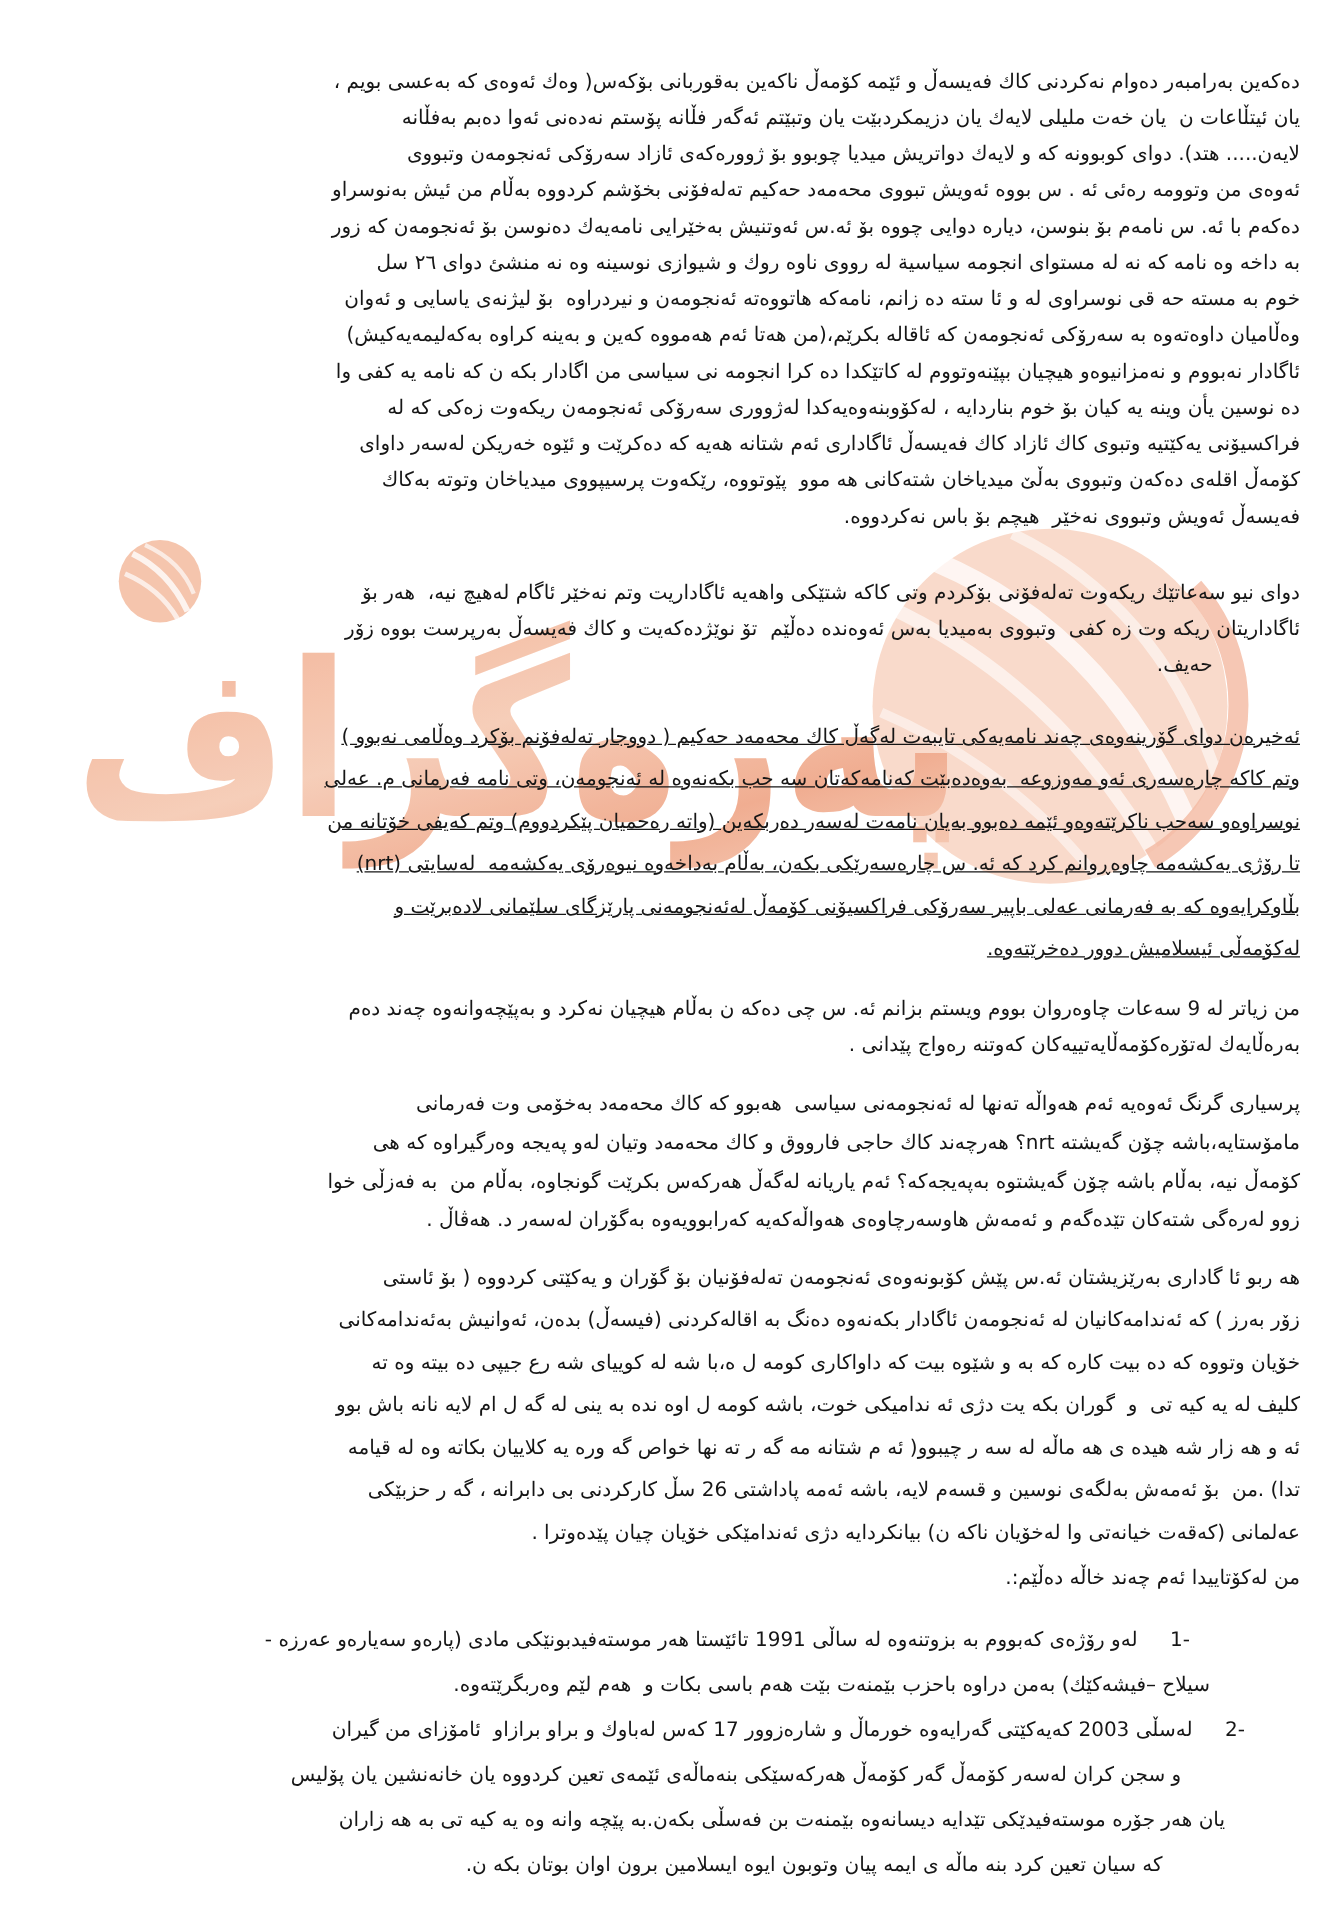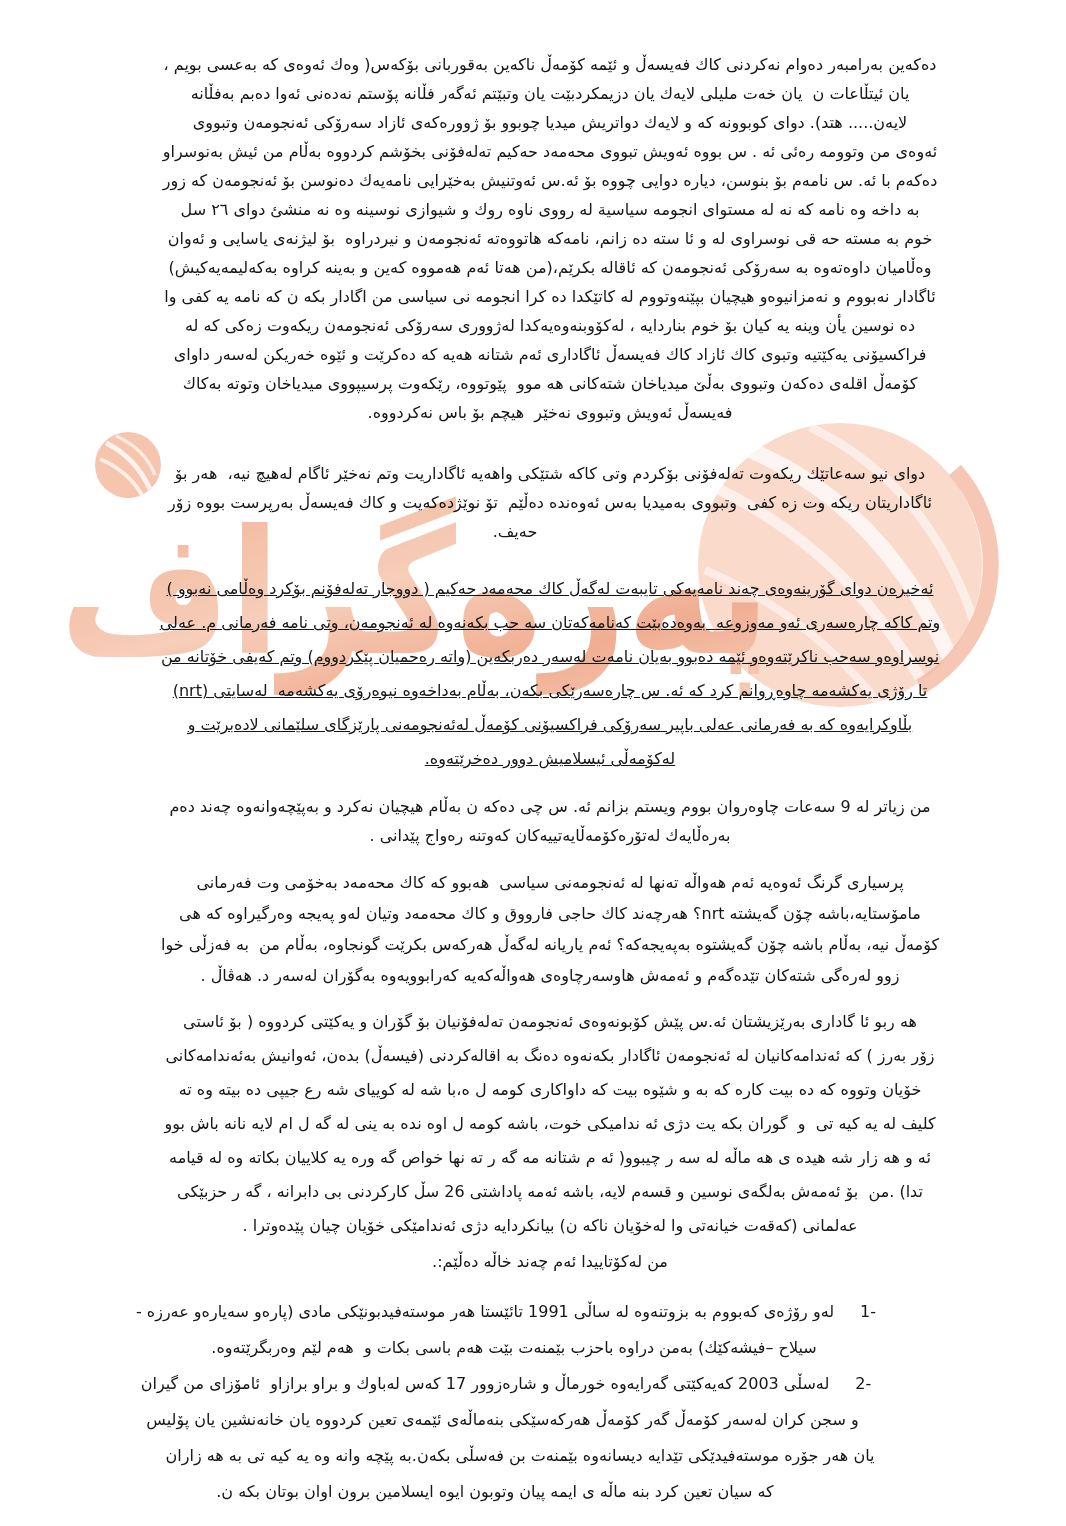--- a/index.html
+++ b/index.html
@@ -12,35 +12,35 @@
   .page{position:absolute;inset:0;}
   
   .watermark{position:absolute;left:50px;top:415px;z-index:0;opacity:.9;pointer-events:none;}
   
   .doc{
     position:absolute;top:50px;right:26px;left:60px;z-index:1;
     direction:rtl;color:#161616;font-size:16px;
   }
   .para{margin:0;padding:0;}
   .line{
-    text-align:center;white-space:pre;line-height:29px;
+    text-align:right;white-space:pre;line-height:29px;
   }
   .p1 .line,.p2 .line,.p4 .line,.p7 .line{line-height:29px;}
   .p3 .line{line-height:34px;text-decoration:underline;}
   .p5 .line{line-height:31px;}
   .p6 .line{line-height:34px;}
   .list .line{line-height:36px;}
   .p2{margin-top:32px;}
   .p3{margin-top:26px;}
   .p4{margin-top:16px;}
   .p5{margin-top:17px;}
   .p6{margin-top:14px;}
   .p7{margin-top:4px;}
   .list{margin-top:18px;}
-  .line.center{text-align:center;}
+  .line.center{text-align:right;}
   .marker{
     direction:ltr;unicode-bidi:bidi-override;
     display:inline-block;margin-left:26px;
   }
 </style>
 </head>
 <body>
 
 <div class="page">
 
@@ -120,20 +120,20 @@
         <div class="line"><span>ئە و ھە زار شە ھیدە ی ھە ماڵە لە سە ر چیبوو( ئە م شتانە مە گە ر تە نھا خواص گە ورە یە كلاییان بكاتە وە لە قیامە</span></div>
         <div class="line"><span>تدا) .من  بۆ ئەمەش بەلگەی نوسین و قسەم لایە، باشە ئەمە پاداشتی 26 سڵ كاركردنی بی دابرانە ، گە ر حزبێكی</span></div>
         <div class="line"><span>عەلمانی (كەقەت خیانەتی وا لەخۆیان ناكە ن) بیانكردایە دژی ئەندامێكی خۆیان چیان پێدەوترا .</span></div>
       </section>
     <section class="para p7">
         <div class="line"><span>من لەكۆتاییدا ئەم چەند خاڵە دەڵێم:.</span></div>
       </section>
     <section class="para list">
         <div class="line" style="margin-right: 88px;"><span class="marker">1-</span><span>لەو رۆژەی كەبووم بە بزوتنەوە لە ساڵی 1991 تائێستا ھەر موستەفیدبونێكی مادی (پارەو سەیارەو عەرزە -</span></div>
         <div class="line" style="margin-right: 72px;"><span>سیلاح –فیشەكێك) بەمن دراوە باحزب بێمنەت بێت ھەم باسی بكات و  ھەم لێم وەربگرێتەوە.</span></div>
-        <div class="line" style="margin-right: 88px;"><span class="marker">2-</span><span>لەسڵی 2003 كەیەكێتی گەرایەوە خورماڵ و شارەزوور 17 كەس لەباوك و براو برازاو  ئامۆزای من گیران</span></div>
+        <div class="line" style="margin-right: 44px;"><span class="marker">2-</span><span>لەسڵی 2003 كەیەكێتی گەرایەوە خورماڵ و شارەزوور 17 كەس لەباوك و براو برازاو  ئامۆزای من گیران</span></div>
         <div class="line" style="margin-right: 95px;"><span>و سجن كران لەسەر كۆمەڵ گەر كۆمەڵ ھەركەسێكی بنەماڵەی ئێمەی تعین كردووە یان خانەنشین یان پۆلیس</span></div>
         <div class="line" style="margin-right: 60px;"><span>یان ھەر جۆرە موستەفیدێكی تێدایە دیسانەوە بێمنەت بن فەسڵی بكەن.بە پێچە وانە وە یە كیە تی بە ھە زاران</span></div>
         <div class="line" style="margin-right: 110px;"><span>كە سیان تعین كرد بنە ماڵە ی ایمە پیان وتوبون ایوە ایسلامین برون اوان بوتان بكە ن.</span></div>
       </section>
   </div>
 
 </div>
 
 </body></html>

